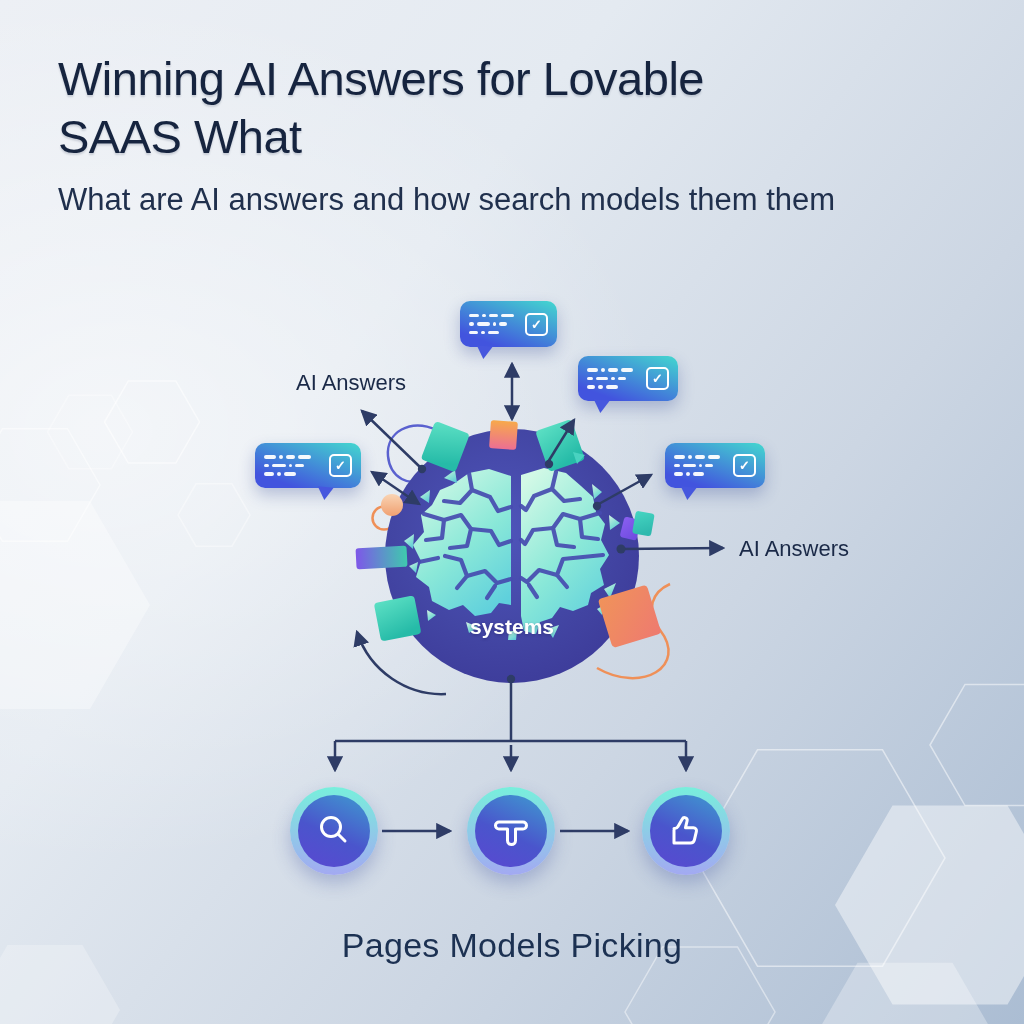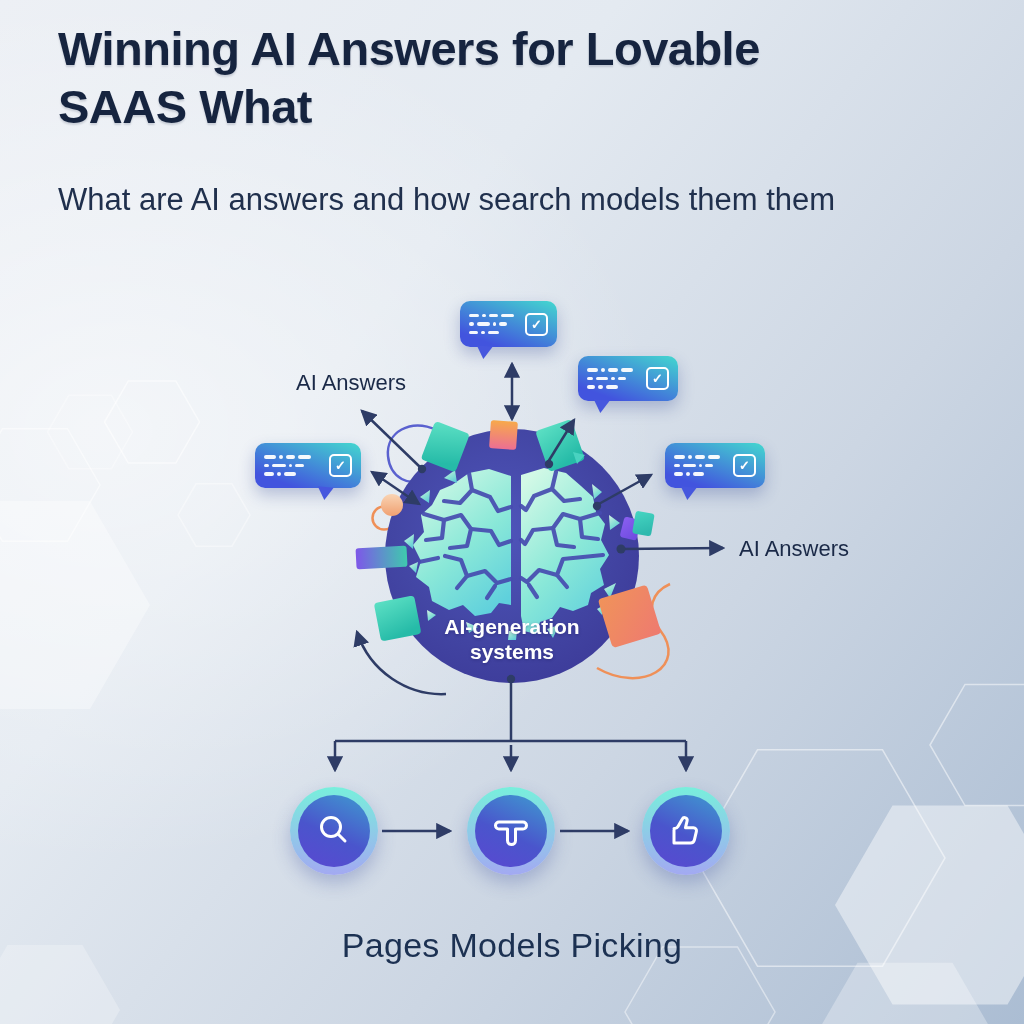--- a/index.html
+++ b/index.html
@@ -7,22 +7,22 @@
     position:relative;width:1024px;height:1024px;overflow:hidden;
     font-family:"Liberation Sans",sans-serif;
     background:
       radial-gradient(900px 700px at 10% 42%, rgba(255,255,255,.55), rgba(255,255,255,0) 62%),
       linear-gradient(128deg,#edf0f5 0%,#e4eaf1 34%,#ccd6e3 66%,#abbdd3 100%);
   }
   svg.backdrop{position:absolute;left:0;top:0;width:1024px;height:1024px;}
   .abs{position:absolute;}
 
   .title{
-    left:58px;top:20px;width:860px;
-    font-size:47px;line-height:58px;font-weight:700;color:#16243f;
+    left:58px;top:50px;width:860px;
+    font-size:47px;line-height:58px;font-weight:400;color:#16243f;
     letter-spacing:-.5px;text-shadow:0 2px 2px rgba(20,30,60,.16);
   }
   .subtitle{
     left:58px;top:182px;width:900px;
     font-size:31px;color:#20304d;font-weight:400;
   }
   .side-label{
     font-size:22px;font-weight:500;color:#1a2947;white-space:nowrap;
   }
   .center-label{
@@ -318,21 +318,20 @@
         </div>
     </div>
     <div class="b-check">✓</div>
     <i class="tail" style="left:15px"></i>
   </div>
 
   <div class="abs side-label" style="left:296px;top:370px;">AI Answers</div>
   <div class="abs side-label" style="left:739px;top:536px;">AI Answers</div>
 
   <div class="abs center-label">
-    <div>AI-generation</div>
     <div>systems</div>
   </div>
 
   <div class="step" style="left:290px;top:787px;">
     <div class="inner">
       <svg viewBox="0 0 40 40">
         <g class="icon-stroke" stroke-width="3.2">
           <circle cx="17" cy="16" r="9.5"></circle>
           <path d="M24,23 L31,30"></path>
         </g>

